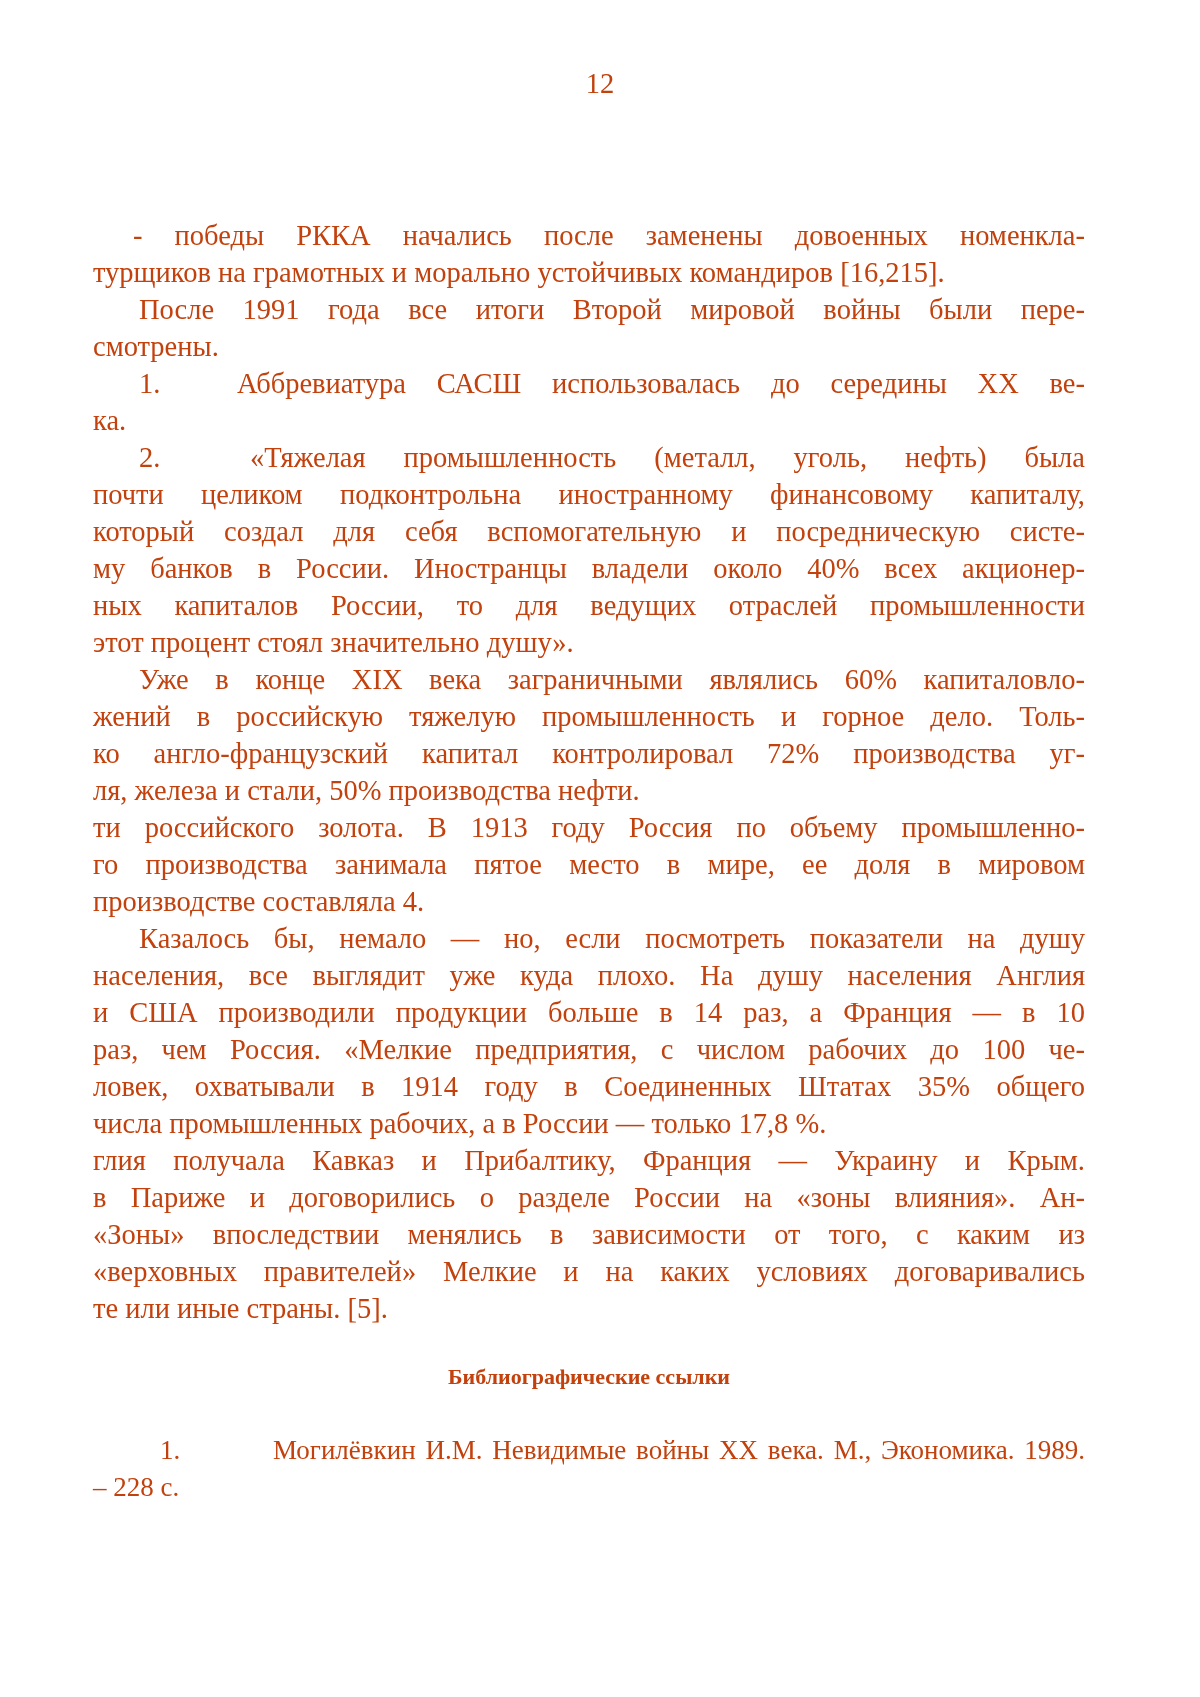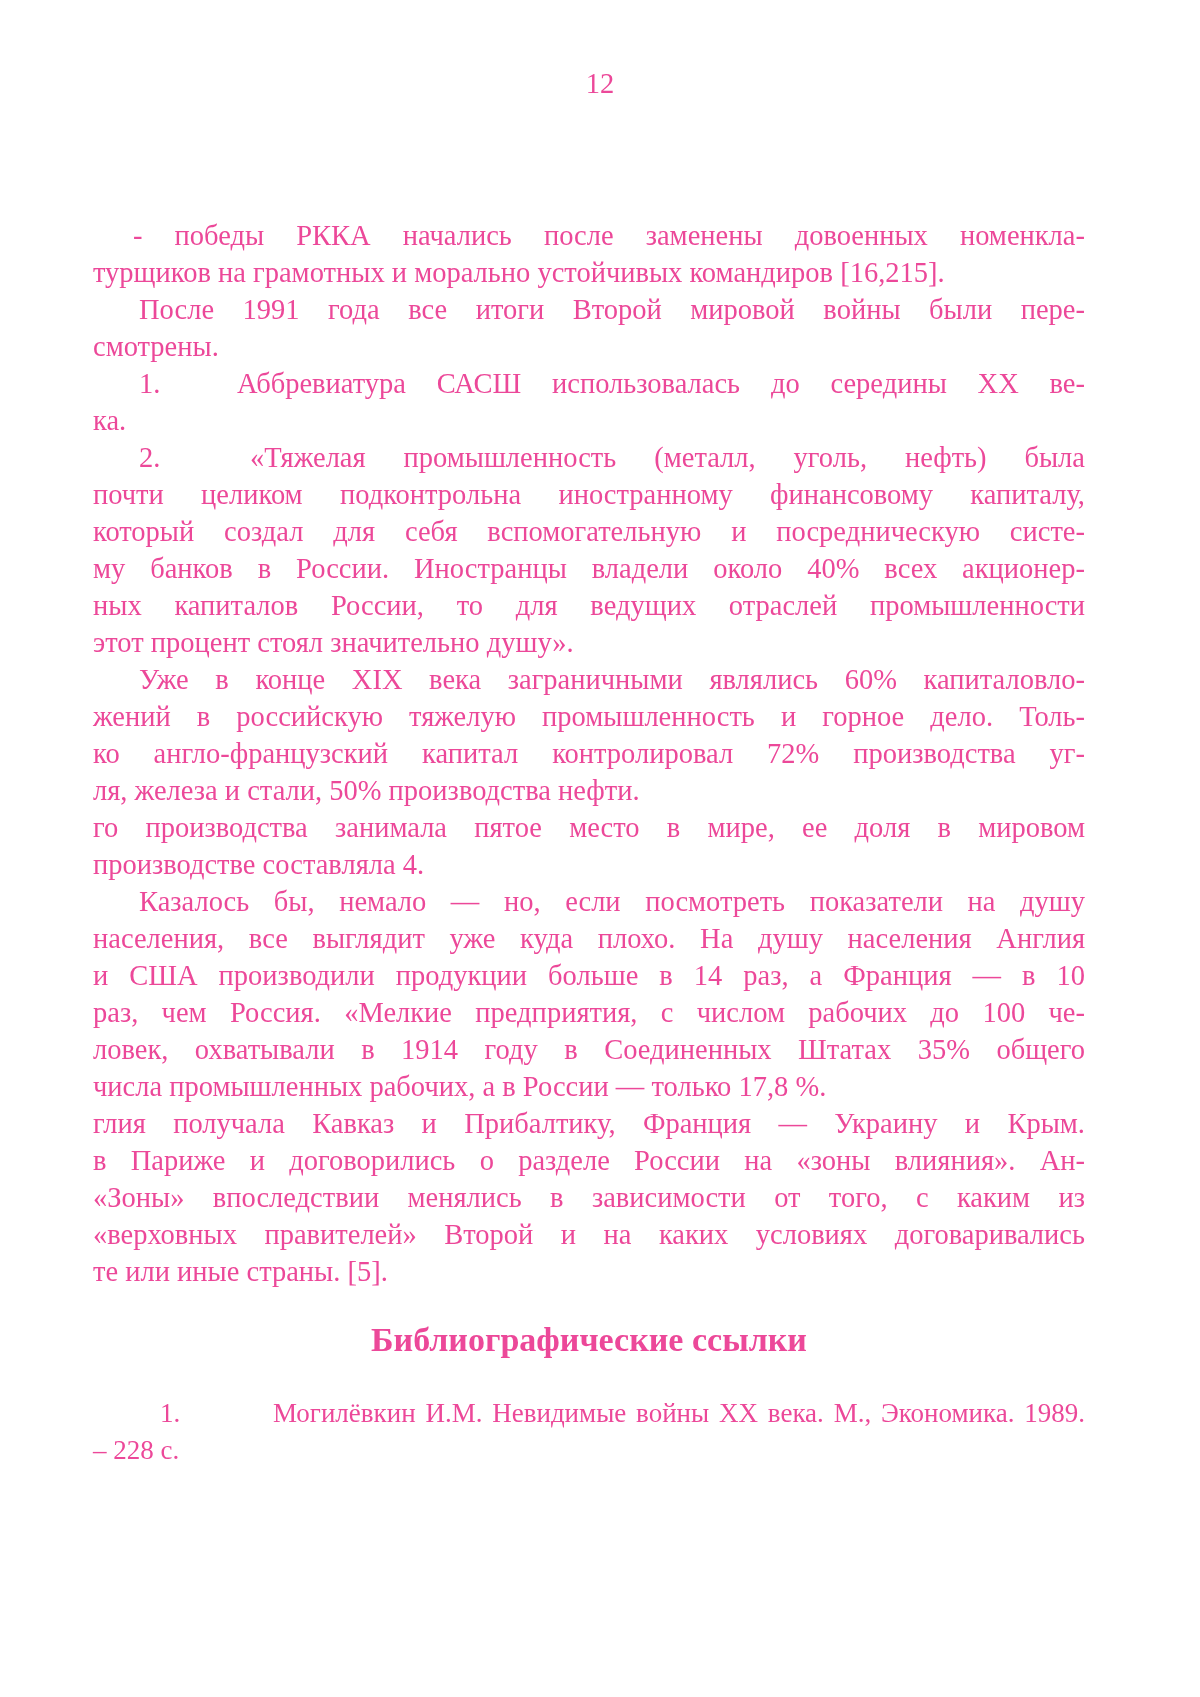--- a/index.html
+++ b/index.html
@@ -1,21 +1,21 @@
 <!DOCTYPE html>
 <html><head>
 <meta charset="utf-8">
 <style>
   html, body { margin: 0; padding: 0; }
   .page {
     position: relative;
     width: 1200px;
     height: 1697px;
     background: #ffffff;
-    color: #ec4899;
+    color: #c2410c;
     font-family: "Liberation Serif", serif;
     overflow: hidden;
   }
   .pagenum {
     position: absolute;
     top: 65px;
     left: 0;
     width: 1200px;
     text-align: center;
     font-size: 28.5px;
@@ -40,21 +40,21 @@
   .line.dash-first { text-indent: 40px; margin-top: 45px; }
   .numline { position: relative; }
   .numline .num { position: absolute; left: 46px; top: 0; }
   .pad-a { padding-left: 144px; }
   .pad-b { padding-left: 157px; }
   .bib-heading {
     margin-top: 30px;
     text-align: center;
     text-align-last: center;
     font-weight: bold;
-    font-size: 34px;
+    font-size: 22px;
     line-height: 40px;
     white-space: nowrap;
   }
   .bib-entry {
     margin-top: 35px;
     font-size: 27px;
     line-height: 37px;
   }
   .bib-entry .numline .num { left: 67px; }
   .pad-ref { padding-left: 180px; }
@@ -99,38 +99,39 @@
     </div>
 
     <div class="para">
       <div class="line first">Уже в конце XIX века заграничными являлись 60% капиталовло-</div>
       <div class="line">жений в российскую тяжелую промышленность и горное дело. Толь-</div>
       <div class="line">ко англо-французский капитал контролировал 72% производства уг-</div>
       <div class="line last">ля, железа и стали, 50% производства нефти.</div>
     </div>
 
     <div class="para">
+      <div class="line">ти российского золота. В 1913 году Россия по объему промышленно-</div>
       <div class="line">го производства занимала пятое место в мире, ее доля в мировом</div>
       <div class="line last">производстве составляла 4.</div>
     </div>
 
     <div class="para">
       <div class="line first">Казалось бы, немало — но, если посмотреть показатели на душу</div>
       <div class="line">населения, все выглядит уже куда плохо. На душу населения Англия</div>
       <div class="line">и США производили продукции больше в 14 раз, а Франция — в 10</div>
       <div class="line">раз, чем Россия. «Мелкие предприятия, с числом рабочих до 100 че-</div>
       <div class="line">ловек, охватывали в 1914 году в Соединенных Штатах 35% общего</div>
       <div class="line last">числа промышленных рабочих, а в России — только 17,8 %.</div>
     </div>
 
     <div class="para">
       <div class="line">глия получала Кавказ и Прибалтику, Франция — Украину и Крым.</div>
       <div class="line">в Париже и договорились о разделе России на «зоны влияния». Ан-</div>
       <div class="line">«Зоны» впоследствии менялись в зависимости от того, с каким из</div>
-      <div class="line">«верховных правителей» Второй и на каких условиях договаривались</div>
+      <div class="line">«верховных правителей» Мелкие и на каких условиях договаривались</div>
       <div class="line last">те или иные страны. [5].</div>
     </div>
 
     <div class="bib-heading">Библиографические ссылки</div>
 
     <div class="bib-entry">
       <div class="line numline pad-ref">
         <span class="num">1.</span>
         <span>Могилёвкин И.М. Невидимые войны XX века. М., Экономика. 1989.</span>
       </div>

